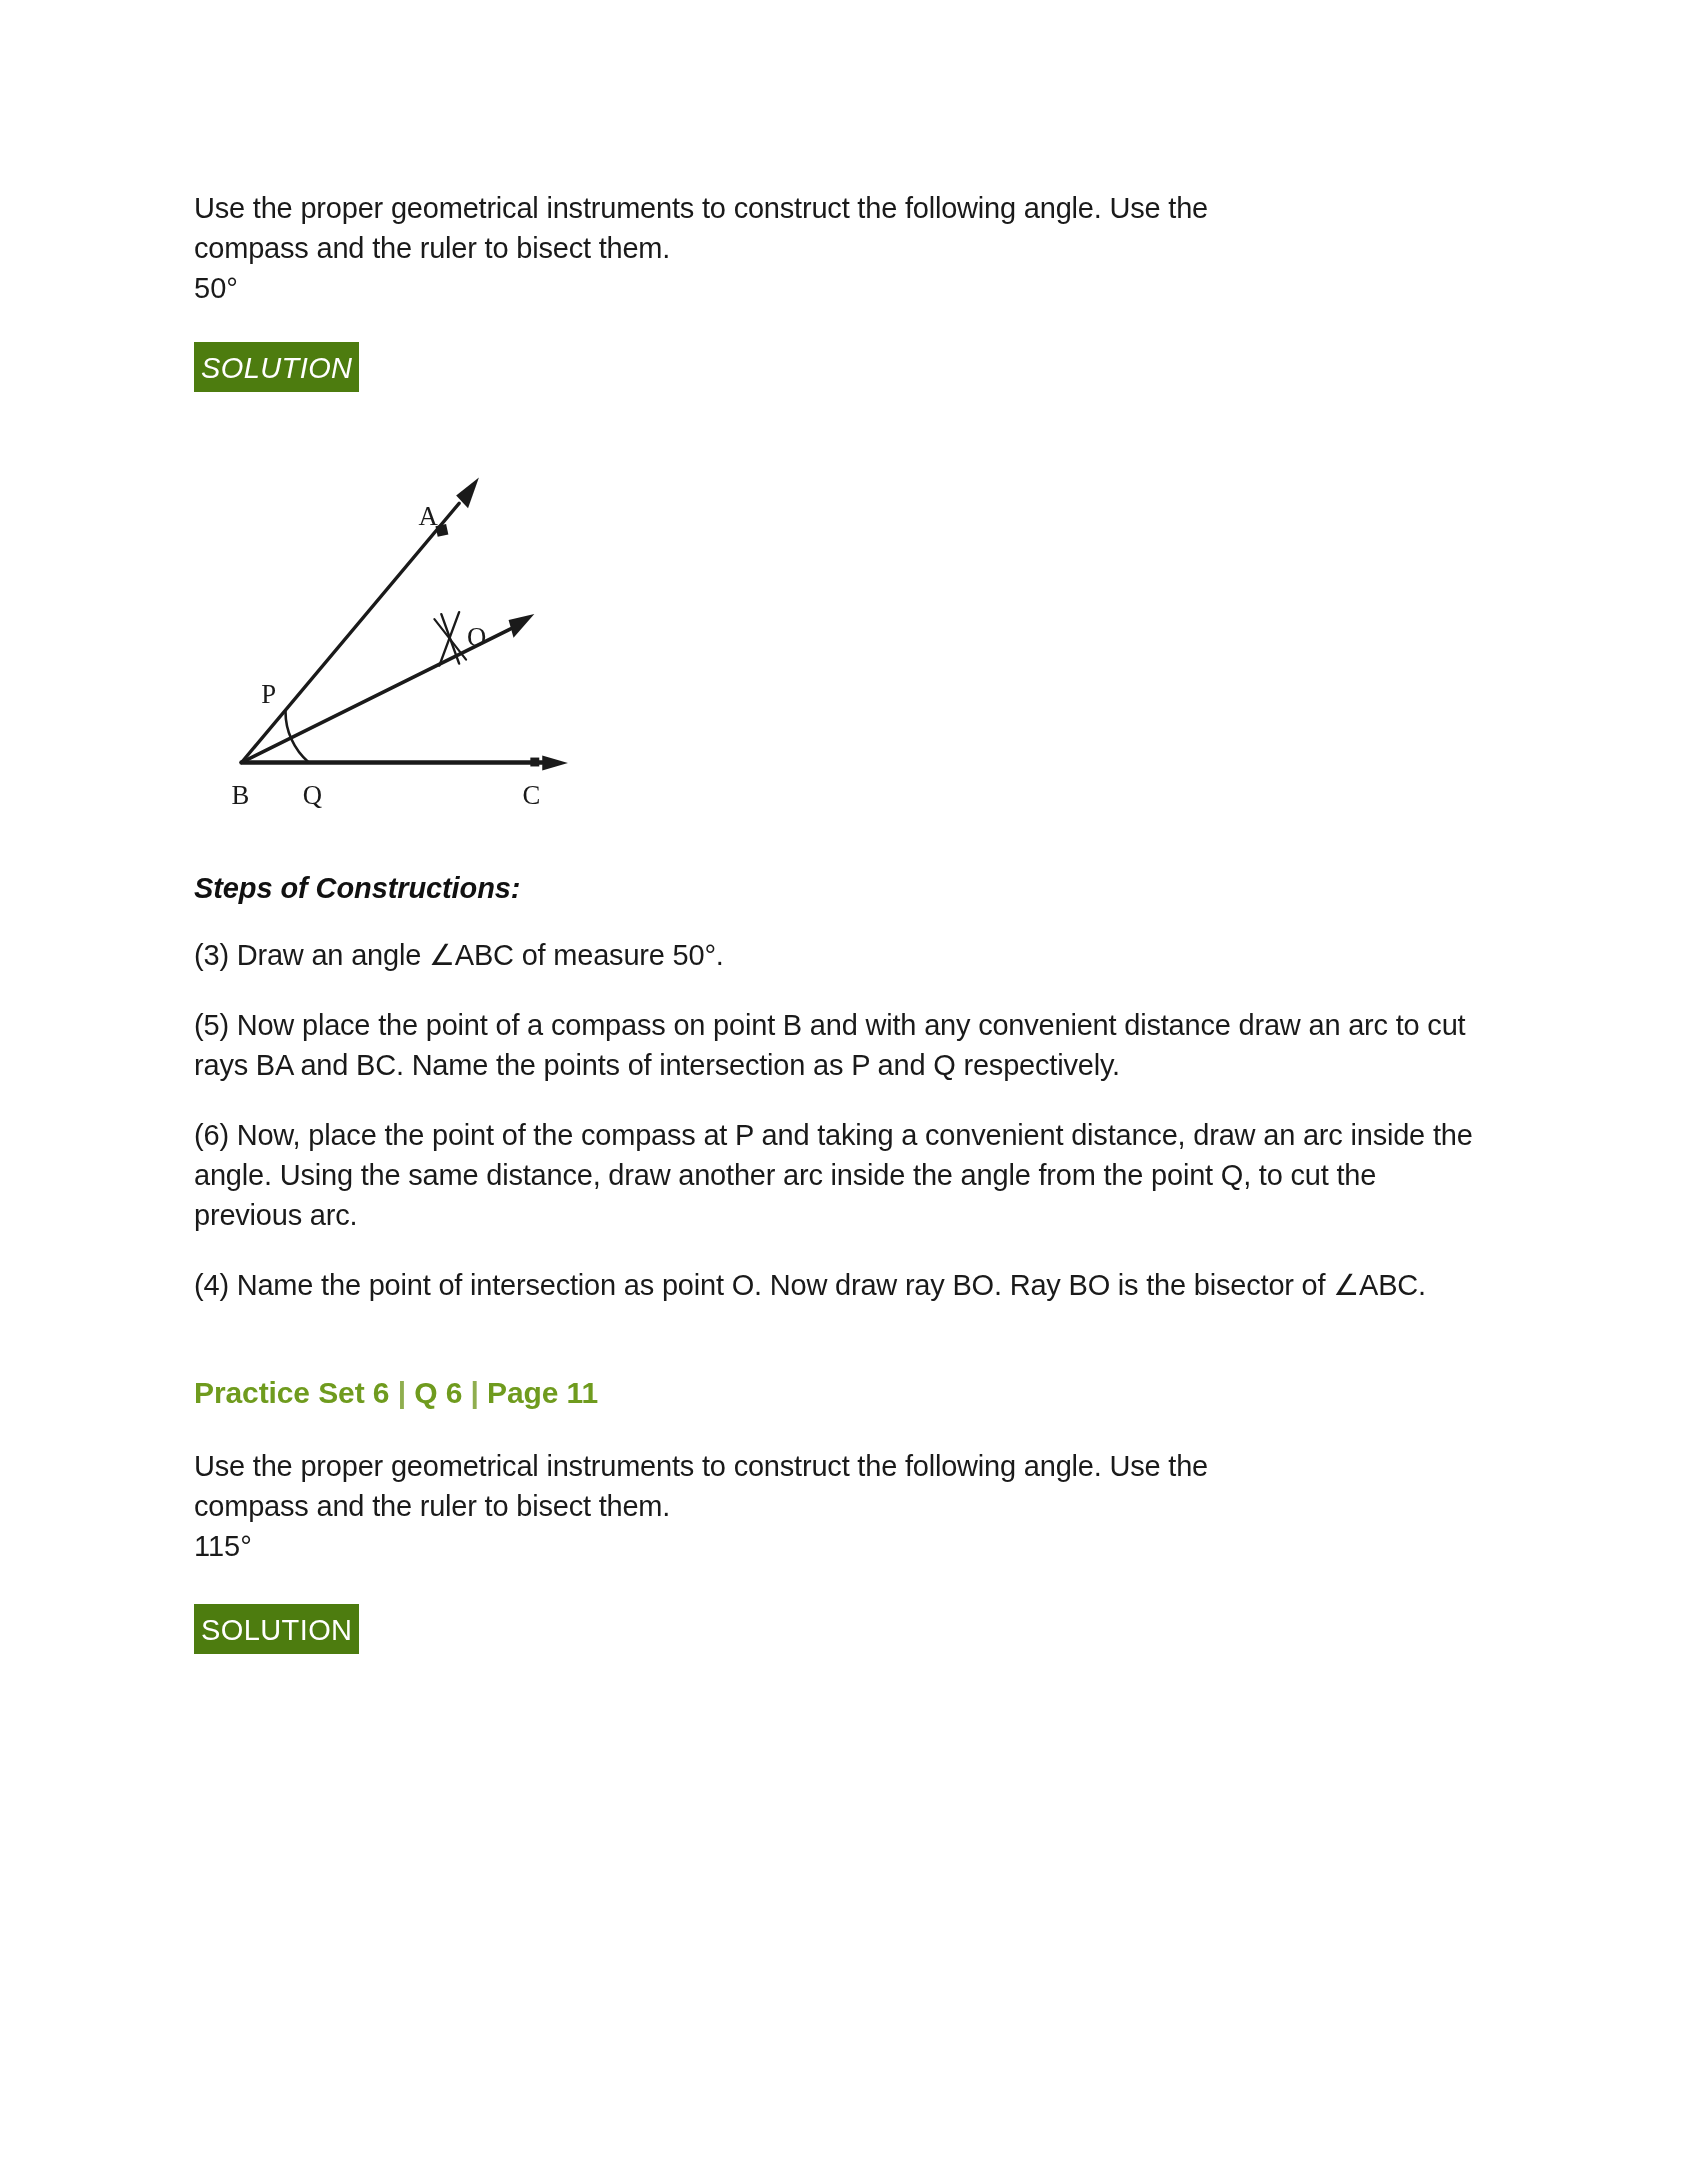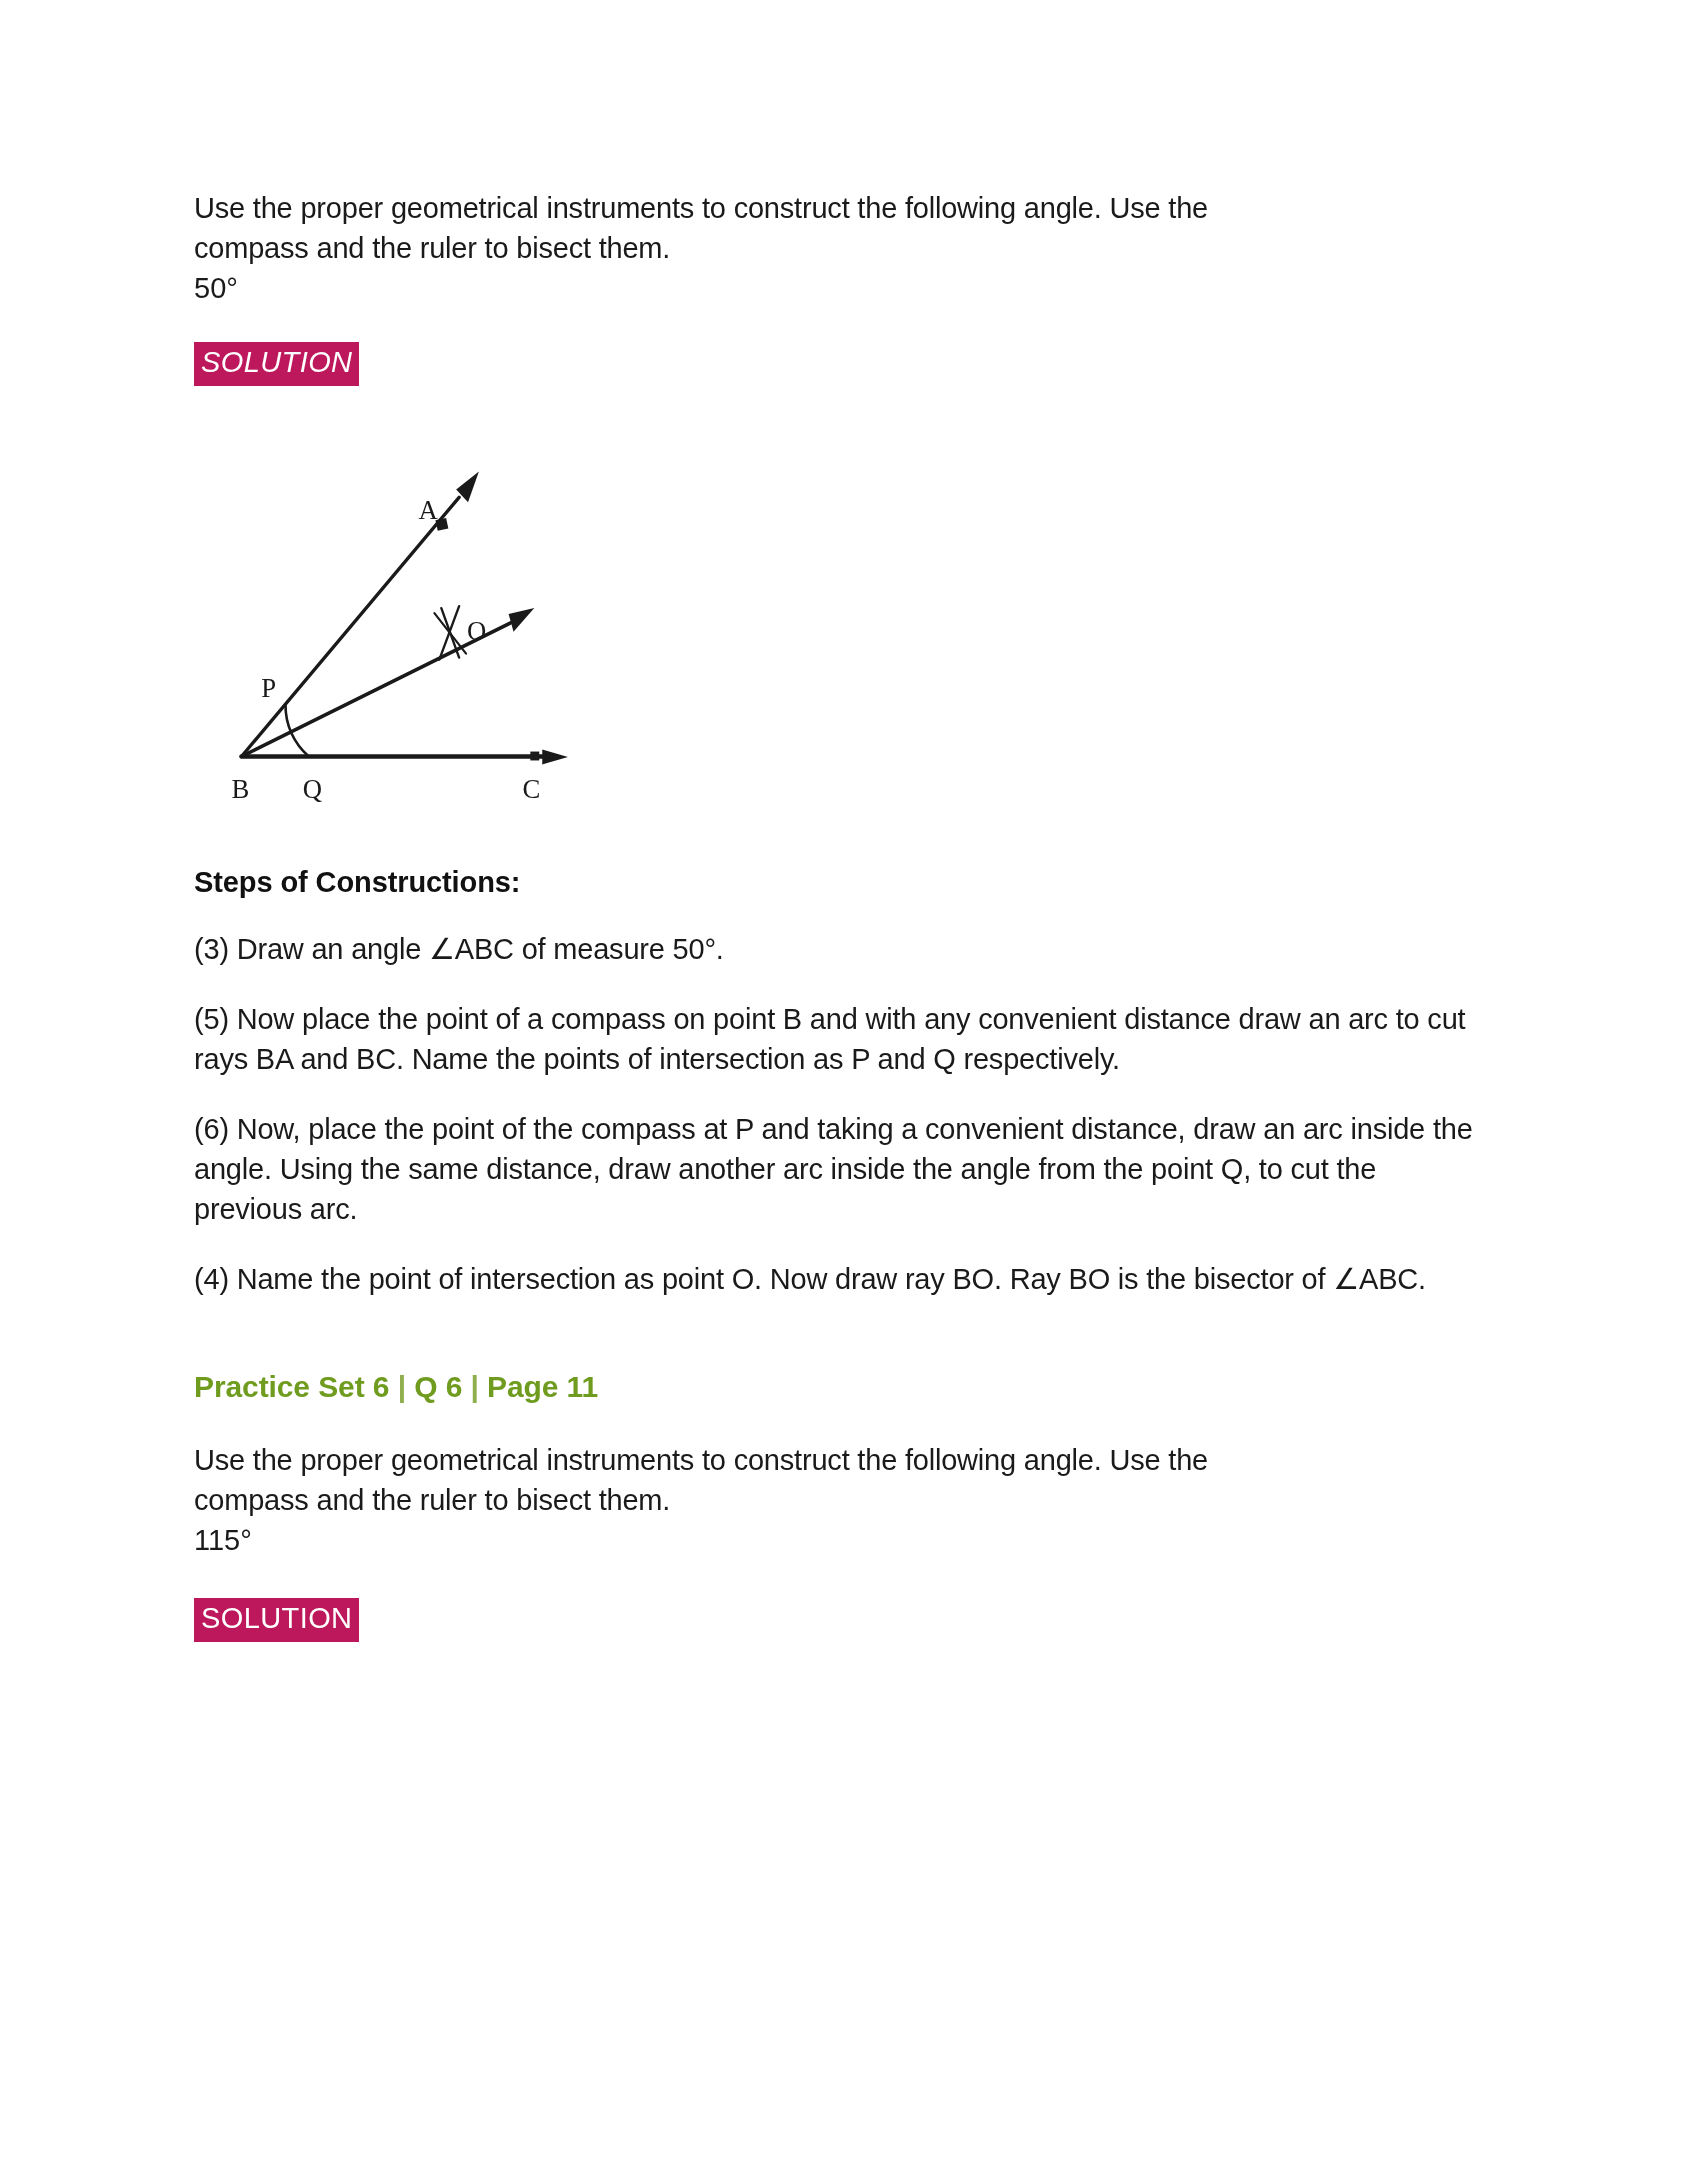--- a/index.html
+++ b/index.html
@@ -45,25 +45,25 @@
   }
 
   .degree-line {
     font-size: 29px;
     line-height: 1.38;
     color: #1a1a1a;
   }
 
   .solution-tag {
     display: inline-block;
-    background: #be185d;
+    background: #4d7c0f;
     color: #ffffff;
     font-size: 29px;
     line-height: 1.0;
-    padding: 6px 7px 9px 7px;
+    padding: 12px 7px 9px 7px;
     letter-spacing: 0.4px;
   }
   .solution-tag.italic {
     font-style: italic;
   }
 
   .solution-wrap-1 { margin: 0 0 10px 0; }
 
   .figure {
     margin: 24px 0 0 0;
@@ -72,20 +72,21 @@
     position: relative;
   }
   .figure svg { display: block; }
 
   .steps-heading {
     font-size: 29px;
     font-weight: bold;
     color: #111111;
     margin: 40px 0 0 0;
     letter-spacing: -0.1px;
+    font-style: italic;
   }
 
   .step {
     font-size: 29px;
     line-height: 1.38;
     color: #1a1a1a;
     margin: 30px 0 0 0;
     letter-spacing: -0.2px;
   }
 

